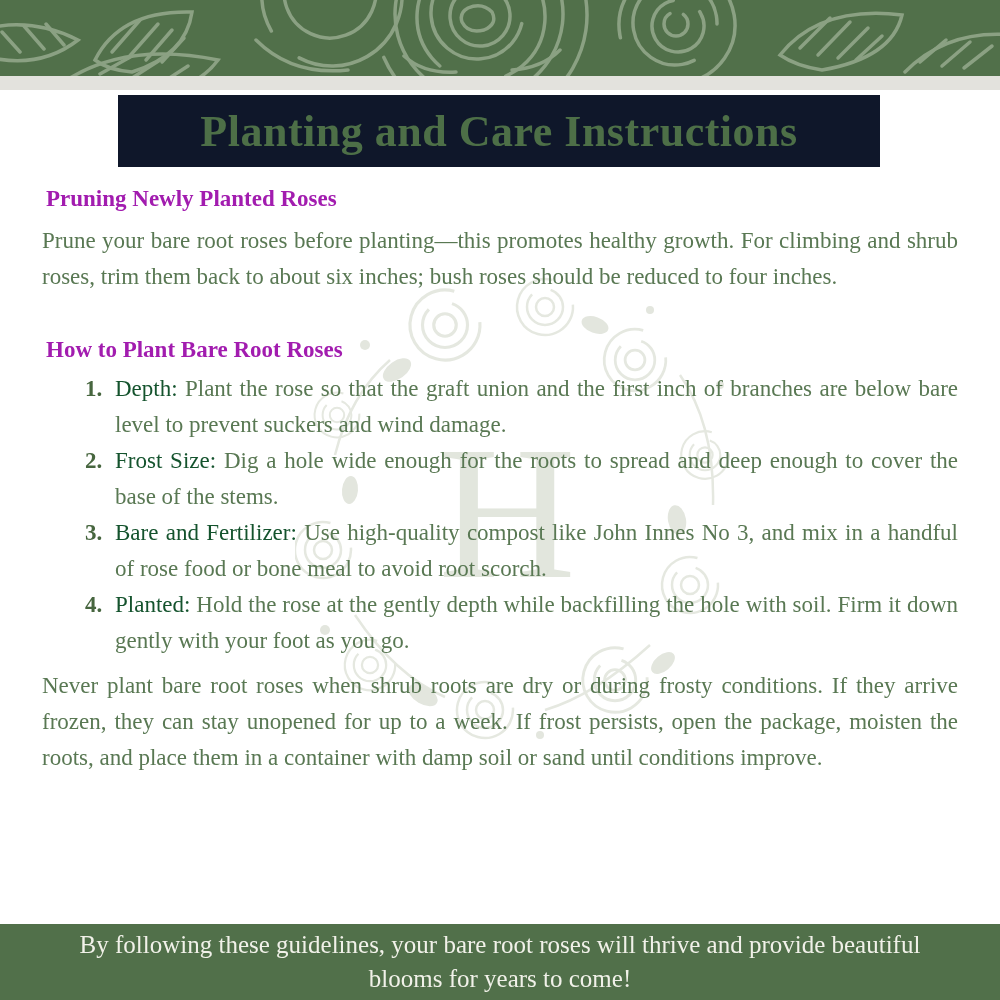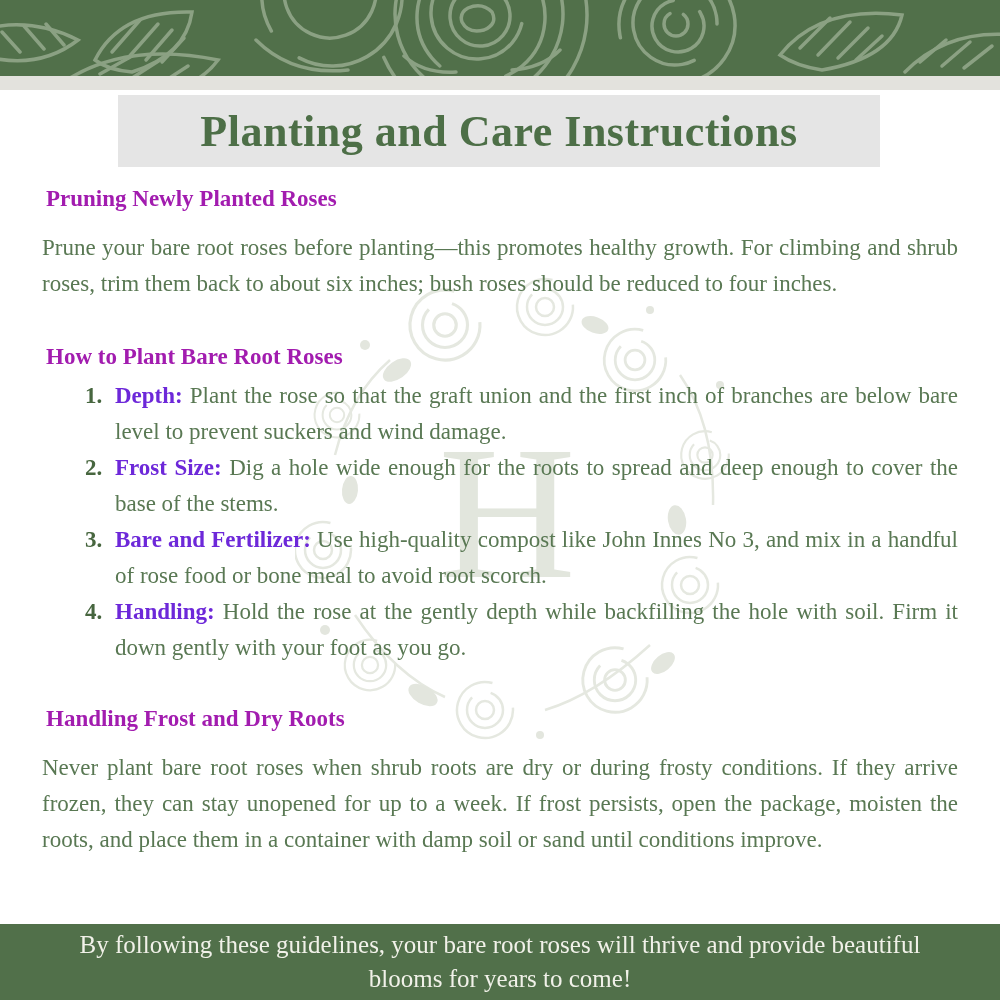--- a/index.html
+++ b/index.html
@@ -24,50 +24,50 @@
 
   
   .watermark{
     position:absolute;left:295px;top:265px;width:440px;height:480px;
     z-index:0;pointer-events:none;
   }
 
   
   .title-box{
     position:absolute;left:118px;top:95px;width:762px;height:72px;
-    background:#e5e5e5;
+    background:#0f172a;
     display:flex;align-items:center;justify-content:center;
     z-index:3;
   }
   .title-box h1{
     margin:0;font-size:44px;font-weight:700;color:#4d6f47;
     letter-spacing:0.5px;white-space:nowrap;
   }
 
   
   .content{
     position:absolute;left:42px;top:180px;width:916px;z-index:1;
   }
   .section-heading{
     margin:4px;font-size:23px;font-weight:700;color:#a21caf;line-height:30px;
   }
   .body-text{
-    margin:16px 0 0 0;font-size:23px;color:#597853;line-height:36px;
+    margin:9px 0 0 0;font-size:23px;color:#597853;line-height:36px;
     text-align:justify;
   }
   .gap-lg{margin-top:40px;}
   .gap-md{margin-top:38px;}
   .num-list{margin:6px 0 0 0;}
   .list-item{display:flex;line-height:36px;font-size:23px;color:#597853;}
   .list-item .num{
     flex:0 0 73px;box-sizing:border-box;padding-left:43px;
     font-weight:700;color:#47663f;
   }
   .list-item .item-text{flex:1;text-align:justify;}
-  .item-lead{font-weight:700;color:#6d28d9;}
+  .item-lead{font-weight:400;color:#14532d;}
 
   
   .footer-banner{
     position:absolute;left:0;top:924px;width:1000px;height:76px;
     background:#51704a;z-index:2;
     display:flex;align-items:center;justify-content:center;
   }
   .footer-banner .footer-text{
     max-width:880px;text-align:center;
     font-size:25px;line-height:34px;color:#f1f1e9;
@@ -172,25 +172,24 @@
       <div class="list-item">
         <span class="num">2.</span>
         <span class="item-text"><span class="item-lead">Frost Size:</span> <span>Dig a hole wide enough for the roots to spread and deep enough to cover the base of the stems.</span></span>
       </div>
       <div class="list-item">
         <span class="num">3.</span>
         <span class="item-text"><span class="item-lead">Bare and Fertilizer:</span> <span>Use high-quality compost like John Innes No 3, and mix in a handful of rose food or bone meal to avoid root scorch.</span></span>
       </div>
       <div class="list-item">
         <span class="num">4.</span>
-        <span class="item-text"><span class="item-lead">Handling:</span> <span>Hold the rose at the gently depth while backfilling the hole with soil. Firm it down gently with your foot as you go.</span></span>
+        <span class="item-text"><span class="item-lead">Planted:</span> <span>Hold the rose at the gently depth while backfilling the hole with soil. Firm it down gently with your foot as you go.</span></span>
       </div>
     </div>
 
-    <h2 class="section-heading gap-md">Handling Frost and Dry Roots</h2>
     <p class="body-text">Never plant bare root roses when shrub roots are dry or during frosty conditions. If they arrive frozen, they can stay unopened for up to a week. If frost persists, open the package, moisten the roots, and place them in a container with damp soil or sand until conditions improve.</p>
 
   </div>
 
   <div class="footer-banner">
     <div class="footer-text">By following these guidelines, your bare root roses will thrive and provide beautiful blooms for years to come!</div>
   </div>
 
 </div>
 

